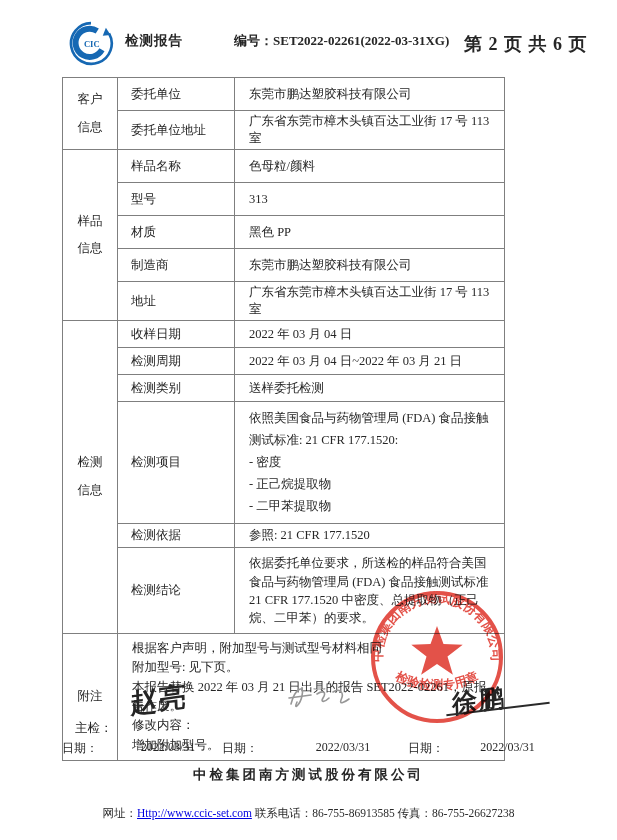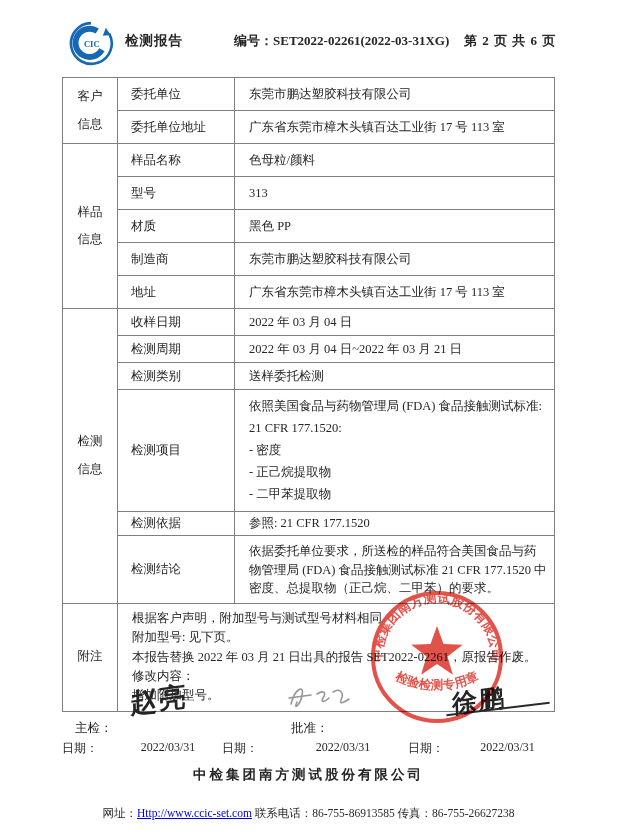--- a/index.html
+++ b/index.html
@@ -5,24 +5,24 @@
   html,body{margin:0;padding:0;background:#e8e8e8;}
   .page{
     position:relative;width:617px;height:840px;background:#ffffff;
     font-family:"Liberation Serif","DejaVu Serif",serif;
     color:#262626;overflow:hidden;margin:0 auto;
   }
   
   .hdr-logo{position:absolute;left:66px;top:20px;width:50px;height:47px;}
   .hdr-title{position:absolute;left:125px;top:32px;font-size:13.5px;font-weight:bold;letter-spacing:1px;}
   .hdr-no{position:absolute;left:234px;top:32px;font-size:13px;font-weight:bold;}
-  .hdr-page{position:absolute;left:464px;top:32px;font-size:13px;font-weight:bold;letter-spacing:1px;}
+  .hdr-page{position:absolute;left:464px;top:32px;font-size:18px;font-weight:bold;letter-spacing:1px;}
   
   table.rpt{
-    position:absolute;left:62px;top:77px;width:493px;
+    position:absolute;left:62px;top:77px;width:443px;
     border-collapse:collapse;table-layout:fixed;
   }
   table.rpt td{
     border:1px solid #7f7f7f;font-size:12.5px;color:#262626;
     vertical-align:middle;overflow:hidden;
   }
   td.cat{width:46px;text-align:center;white-space:pre-line;line-height:2.2;padding:0 4px;}
   td.lbl{width:99px;padding:2px 4px 2px 13px;}
   td.val{padding:2px 6px 2px 14px;}
   td.multiline{white-space:pre-line;line-height:1.75;padding-top:6px;padding-bottom:6px;vertical-align:middle;}
@@ -168,21 +168,20 @@
 修改内容：
 增加附加型号。</td>
     </tr>
   </tbody>
     </table>
 
   <div class="sig-grid">
     <div class="cell lab">主检：</div>
     <div class="cell"></div>
     <div class="cell"></div>
-    <div class="cell lab">批准：</div>
     <div class="cell"></div>
   </div>
   <div class="sig-row2">
     <div class="lab">日期：</div>
     <div style="text-align:center;">2022/03/31</div>
     <div class="lab">日期：</div>
     <div style="text-align:center;">2022/03/31</div>
     <div class="lab">日期：</div>
     <div style="text-align:center;">2022/03/31</div>
   </div>

